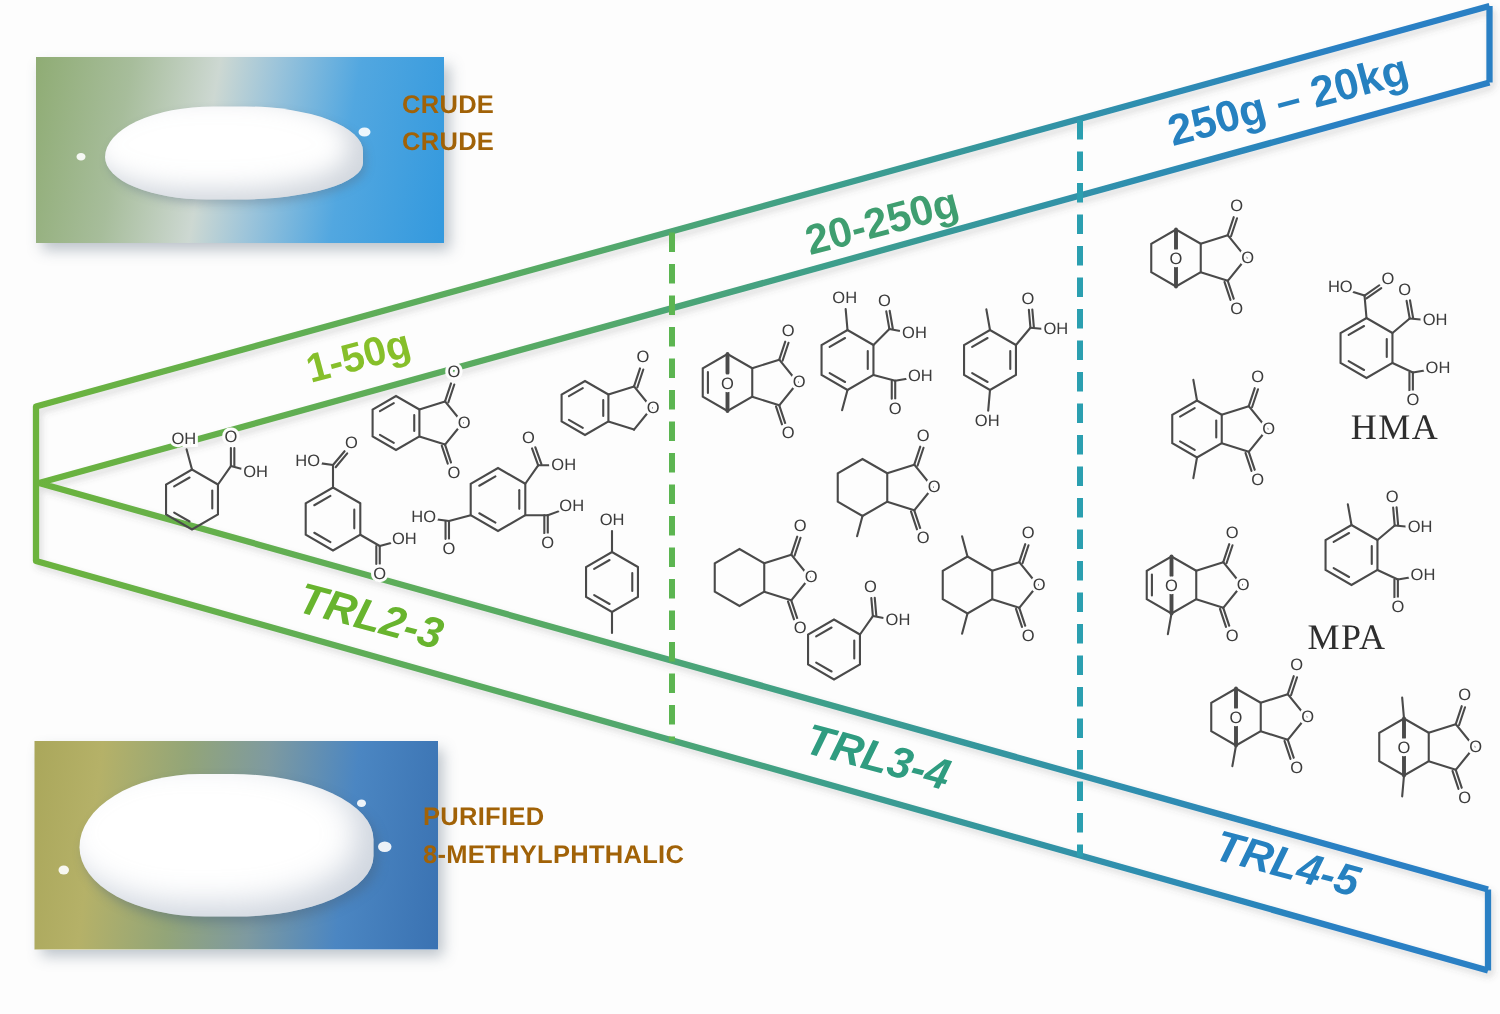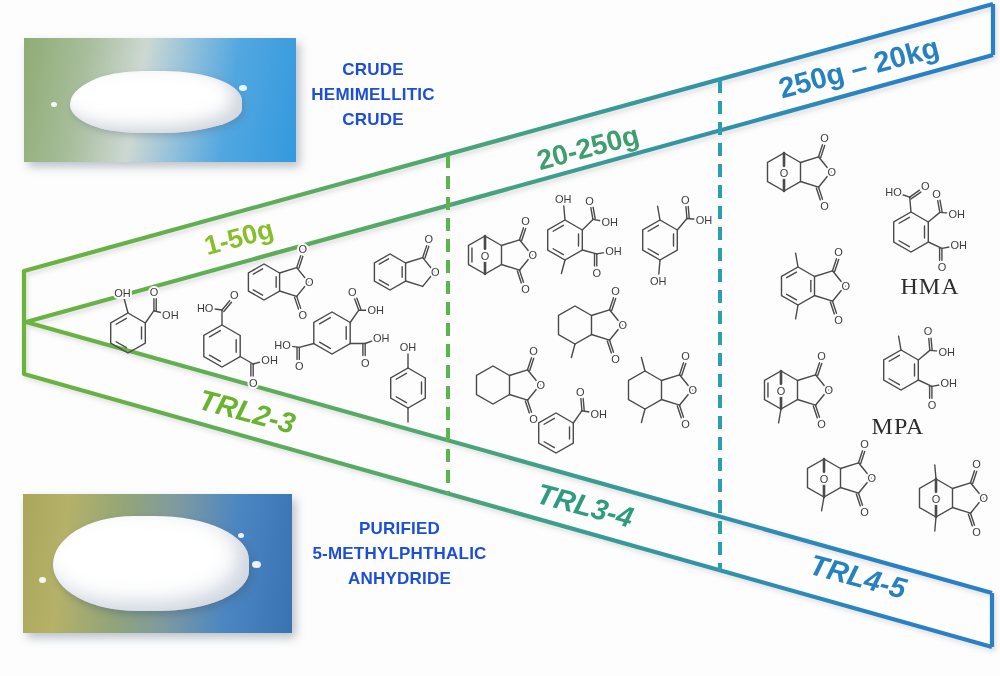--- a/index.html
+++ b/index.html
@@ -17,24 +17,24 @@
   .powder{position:absolute;background:#fff;}
   .powder-main-top{left:17%;top:27%;width:63%;height:50%;
     border-radius:48% 52% 55% 45%/62% 55% 45% 52%;
     box-shadow:inset -10px -7px 16px rgba(165,175,190,.5), 2px 3px 6px rgba(90,110,130,.35);}
   .powder-main-bottom{left:11%;top:16%;width:73%;height:68%;
     border-radius:46% 54% 52% 48%/58% 52% 48% 55%;
     box-shadow:inset -12px -9px 20px rgba(150,165,185,.45), 3px 4px 7px rgba(70,95,120,.4);}
   .crumb{position:absolute;background:#fff;border-radius:50%;opacity:.9;}
 
   
-  .caption{position:absolute;color:#1d4ed8;font-weight:bold;font-size:17px;line-height:25px;
-    text-align:center;letter-spacing:.2px;}
+  .caption{position:absolute;color:#a16207;font-weight:bold;font-size:17px;line-height:25px;
+    text-align:left;letter-spacing:.2px;}
   .caption-top{left:268px;top:57px;width:210px;}
-  .caption-bottom{left:282px;top:516px;width:235px;}
+  .caption-bottom{left:282px;top:532px;width:235px;}
 
   
   .band-label{position:absolute;font-weight:bold;white-space:nowrap;
     transform:translate(-50%,-50%) rotate(-15deg);}
   .band-label.down{transform:translate(-50%,-50%) rotate(15deg);font-style:italic;}
 
   
   .compound-label{position:absolute;color:#2e2e2e;font-size:24px;letter-spacing:1px;
     transform:translate(-50%,-50%);font-family:Liberation Serif, serif;}
 
@@ -424,27 +424,25 @@
   </div>
   <div class="photo photo-bottom">
     <div class="powder powder-main-bottom"></div>
     <div class="crumb" style="left:6%;top:60%;width:7px;height:6px;"></div>
     <div class="crumb" style="left:85%;top:48%;width:9px;height:7px;"></div>
     <div class="crumb" style="left:80%;top:28%;width:6px;height:5px;"></div>
   </div>
 
   <div class="caption caption-top">
     <div>CRUDE</div>
-    <div>HEMIMELLITIC</div>
     <div>CRUDE</div>
   </div>
   <div class="caption caption-bottom">
     <div>PURIFIED</div>
-    <div>5-METHYLPHTHALIC</div>
-    <div>ANHYDRIDE</div>
+    <div>8-METHYLPHTHALIC</div>
   </div>
 
   <div class="band-label" id="scale-0" style="font-size: 27px; left: 239px; top: 238px; color: rgb(134, 191, 42);">1-50g</div>
   <div class="band-label" id="scale-1" style="font-size: 28px; left: 588px; top: 148px; color: rgb(63, 158, 112);">20-250g</div>
   <div class="band-label" id="scale-2" style="font-size: 29px; left: 859px; top: 68px; color: rgb(38, 129, 192);">250g – 20kg</div>
   <div class="band-label down" id="trl-0" style="font-size: 29px; left: 247px; top: 412px; color: rgb(104, 180, 46);">TRL2-3</div>
   <div class="band-label down" id="trl-1" style="font-size: 29px; left: 585px; top: 506px; color: rgb(47, 156, 128);">TRL3-4</div>
   <div class="band-label down" id="trl-2" style="font-size: 29px; left: 858px; top: 577px; color: rgb(38, 129, 192);">TRL4-5</div>
 
   <div class="compound-label" id="compound-0" style="left: 930px; top: 286px;">HMA</div>

